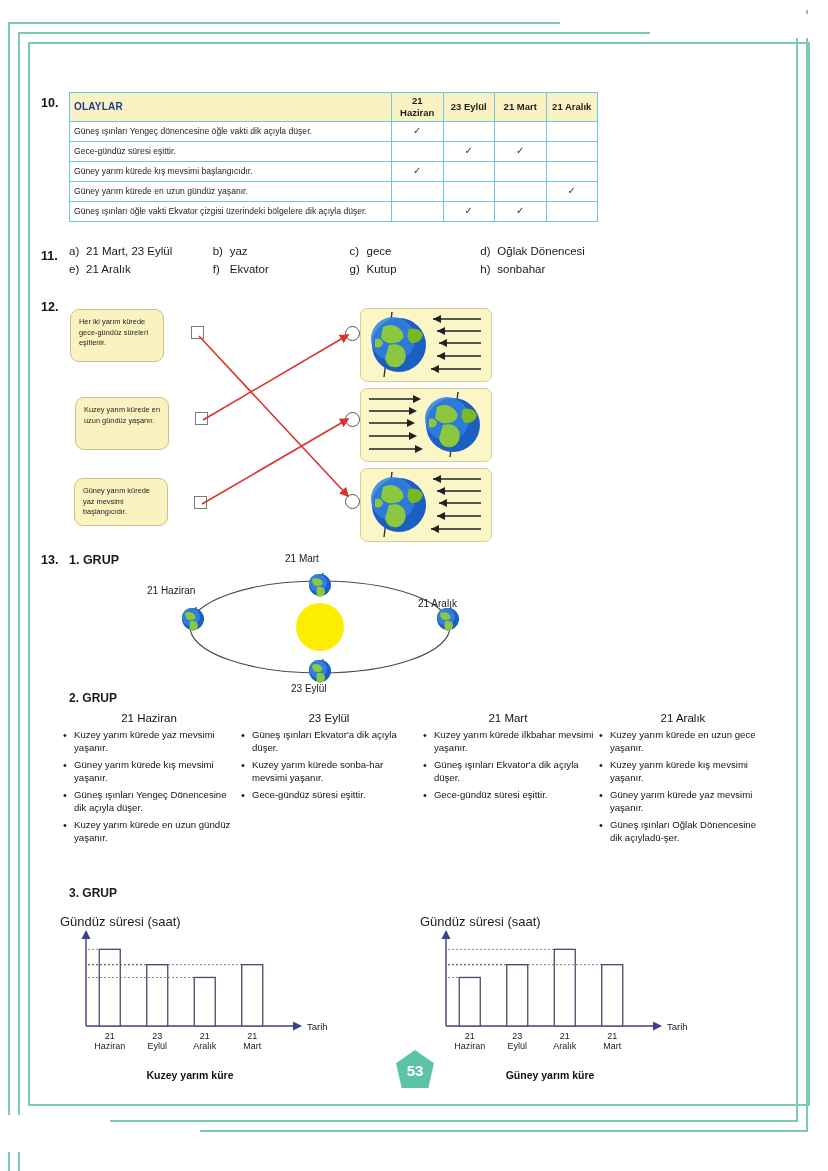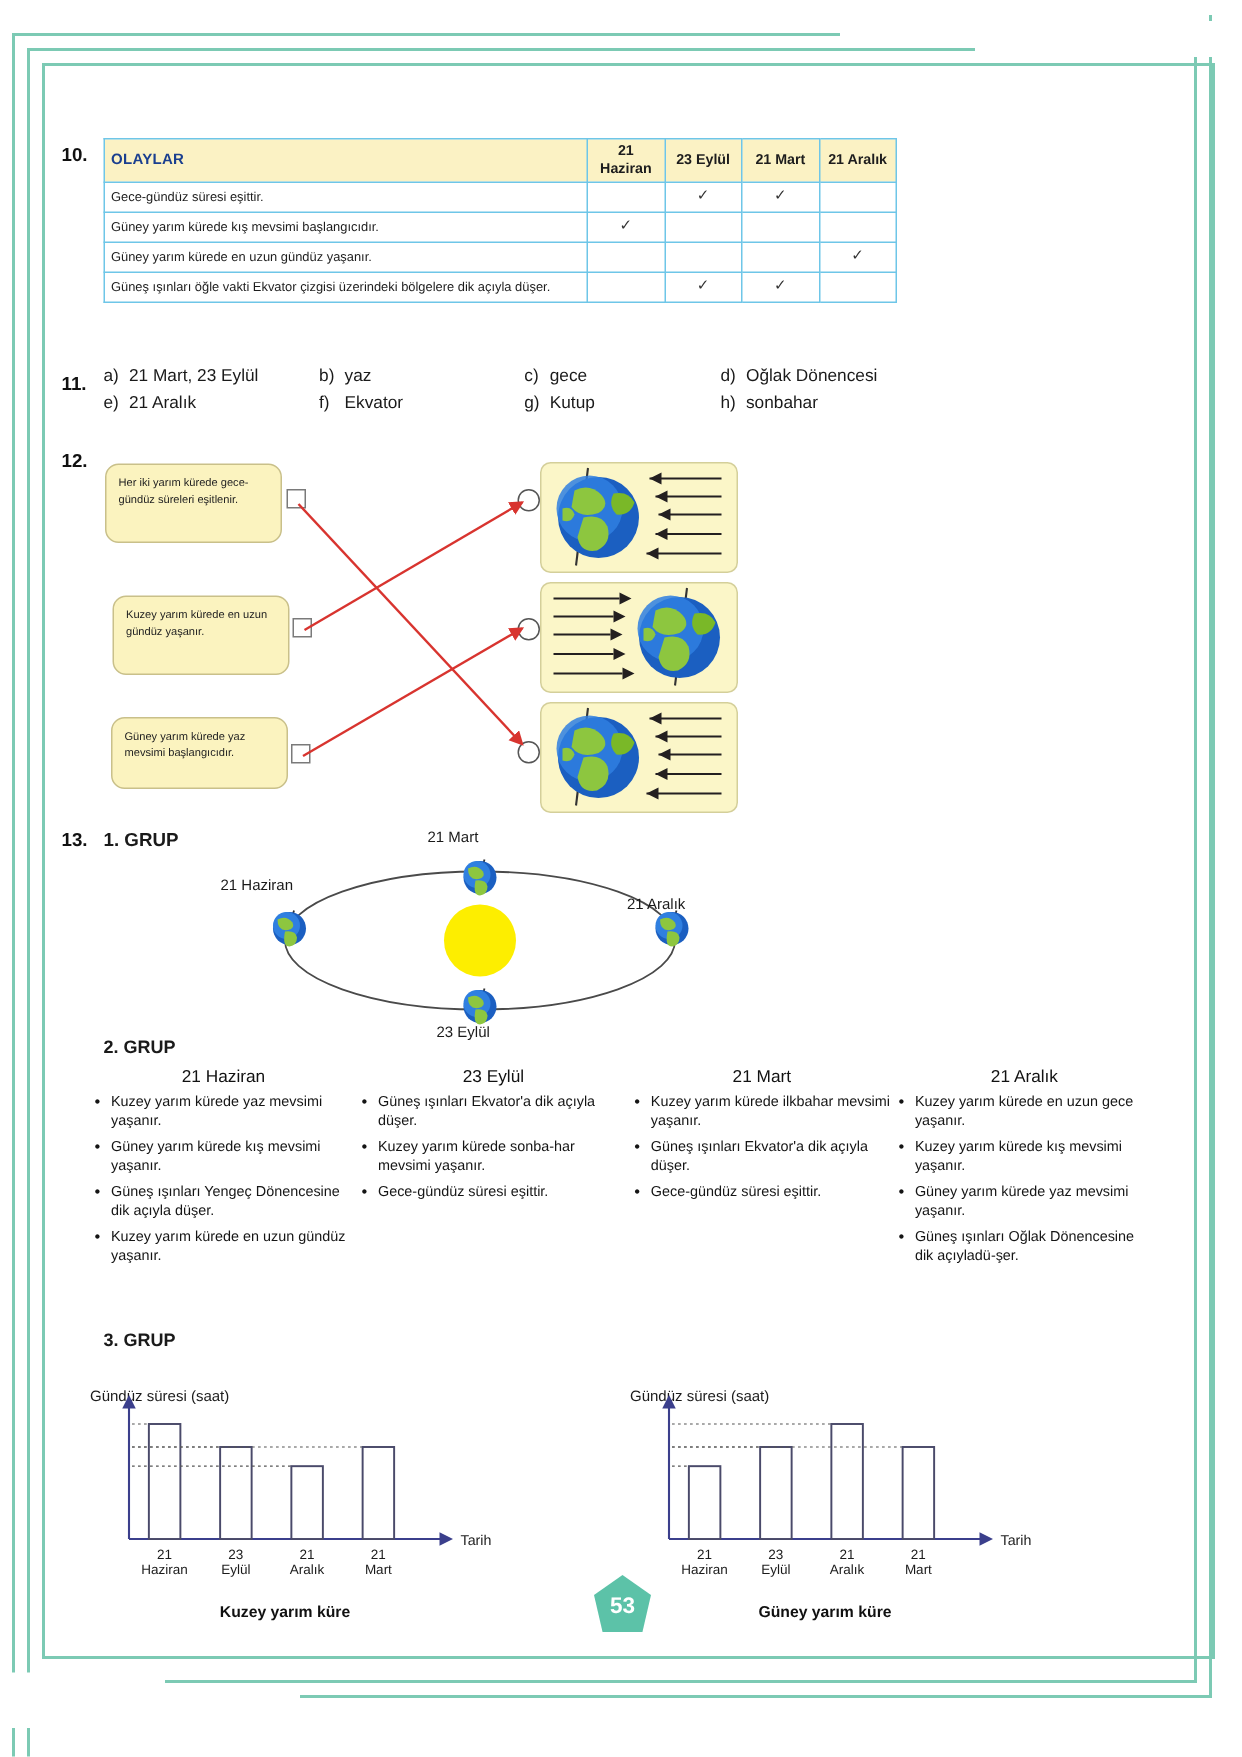--- a/index.html
+++ b/index.html
@@ -100,21 +100,21 @@
   .q11 .lbl { width: 17px; flex: none; }
   .q11 .c1 { width: 145px; }
   .q11 .c2 { width: 138px; }
   .q11 .c3 { width: 132px; }
   .q11 .c4 { width: 150px; }
 
   
   .q12 { position: absolute; left: 60px; top: 300px; width: 470px; height: 245px; }
   .q12-box {
     position: absolute;
-    width: 118px;
+    width: 94px;
     background: #fbf3bf;
     border: 1px solid #c9c08a;
     border-radius: 9px;
     font-size: 7.4px;
     line-height: 1.45;
     color: #222;
     padding: 7px 8px;
     box-sizing: border-box;
   }
   .q12-b1 { left: 10px; top: 9px;   height: 53px; }
@@ -189,22 +189,22 @@
     left: 1px;
     top: -1px;
     font-size: 11px;
   }
 
   
   .chart-block { position: absolute; top: 910px; width: 330px; height: 180px; }
   .chart-left  { left: 60px; }
   .chart-right { left: 420px; }
   .chart-ylabel {
-    position: absolute; left: 0; top: 16px;
-    font-size: 10px; color: #1b1b1b;
+    position: absolute; left: 0; top: 4px;
+    font-size: 13px; color: #1b1b1b;
   }
   .chart-svg { position: absolute; left: 0; top: 14px; }
   .chart-caption {
     position: absolute;
     top: 159px;
     width: 260px;
     text-align: center;
     font-size: 10.5px;
     font-weight: bold;
     color: #111;
@@ -272,20 +272,27 @@
       <thead>
         <tr>
           <th class="events-head">OLAYLAR</th>
           <th>21 Haziran</th>
           <th>23 Eylül</th>
           <th>21 Mart</th>
           <th>21 Aralık</th>
         </tr>
       </thead>
       <tbody id="q10-body">
+          <tr>
+            <td class="evt">Güneş ışınları Yengeç dönencesine öğle vakti dik açıyla düşer.</td>
+            <td class="mark">✓</td>
+            <td class="mark"></td>
+            <td class="mark"></td>
+            <td class="mark"></td>
+          </tr>
           <tr>
             <td class="evt">Gece-gündüz süresi eşittir.</td>
             <td class="mark"></td>
             <td class="mark">✓</td>
             <td class="mark">✓</td>
             <td class="mark"></td>
           </tr>
           <tr>
             <td class="evt">Güney yarım kürede kış mevsimi başlangıcıdır.</td>
             <td class="mark">✓</td>

